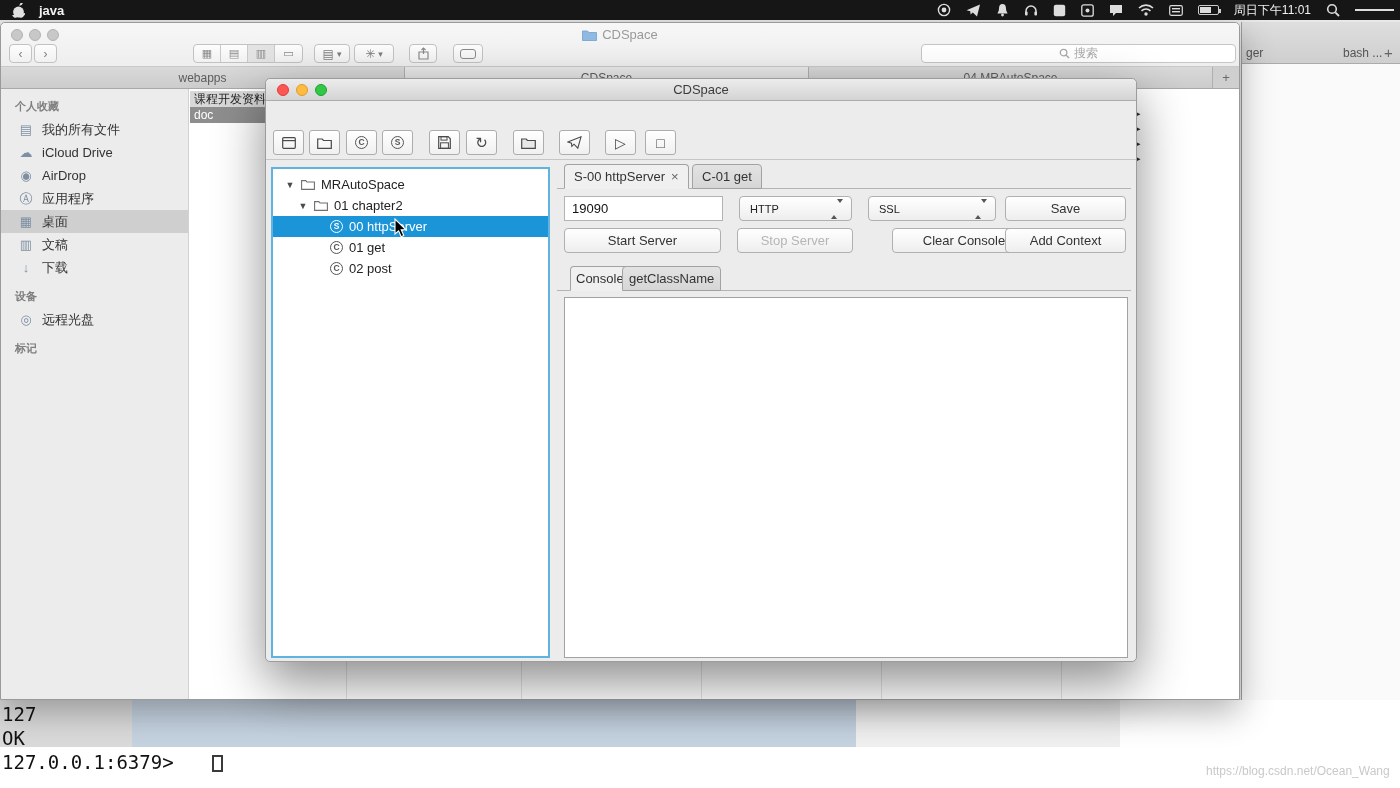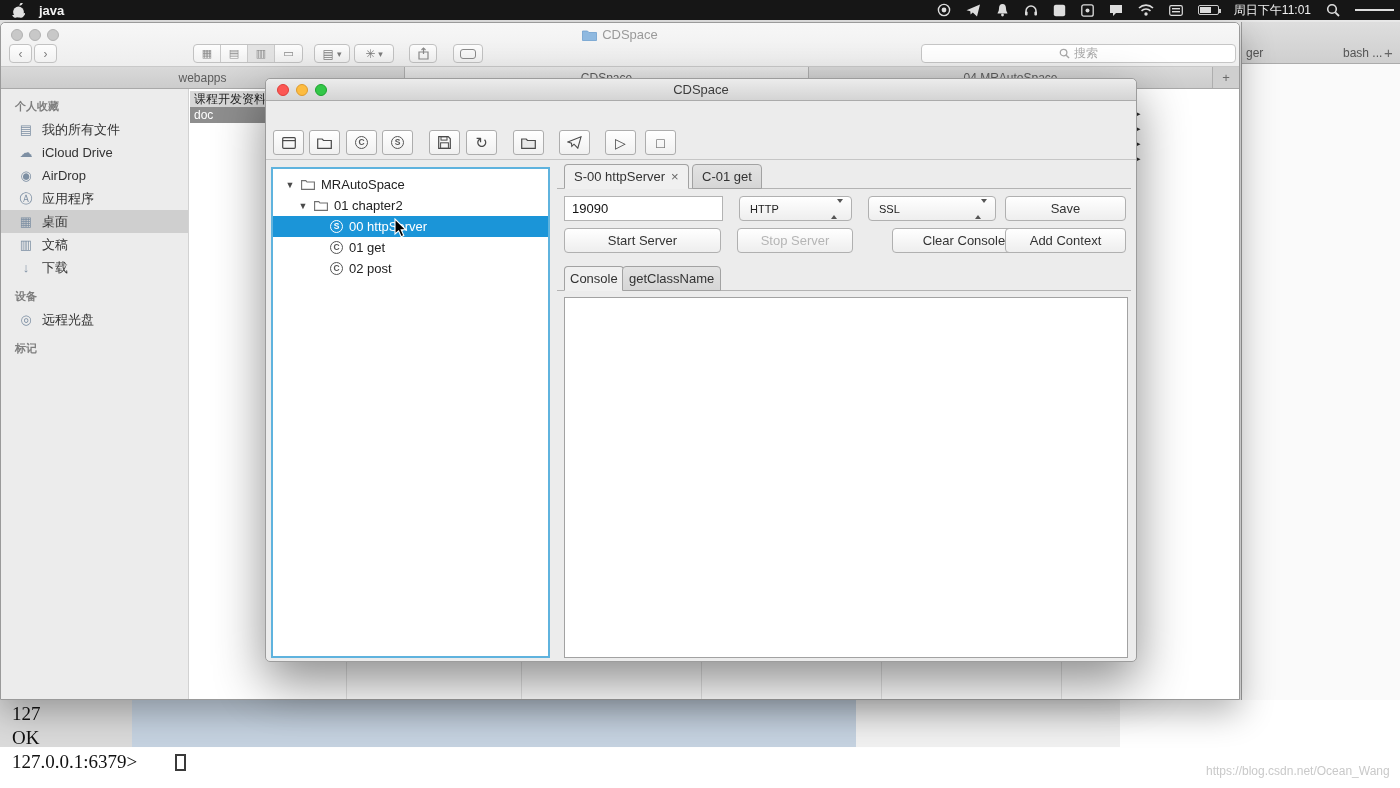--- a/index.html
+++ b/index.html
@@ -108,21 +108,21 @@
 
   .ctab-strip { position:absolute; left:291px; top:187px; width:574px; height:25px; border-bottom:1px solid #b3b3b3; }
   .console { position:absolute; left:298px; top:218px; width:564px; height:361px; background:#fff; border:1px solid #a2a2a2; }
 
   
   .terminal { position:absolute; left:0; top:700px; width:1400px; height:88px; background:#fff; z-index:1;
               font-family:"DejaVu Sans Mono","Liberation Mono",monospace; font-size:19px; color:#111; line-height:24px; }
   .sel-gray { position:absolute; left:0; top:0; width:132px; height:47px; background:#dadada; }
   .sel-blue { position:absolute; left:132px; top:0; width:724px; height:47px; background:#c5d2e0; }
   .sel-light { position:absolute; left:856px; top:0; width:264px; height:47px; background:#f0f0f0; }
-  .tline { position:relative; padding-left:12px;font-family:Liberation Serif, serif; }
+  .tline { position:relative; padding-left:2px; }
   .cursorbox { display:inline-block; width:11px; height:17px; border:2px solid #3a3a3a; vertical-align:-3px; margin-left:38px; }
 
   .watermark { position:absolute; left:1206px; top:764px; font-size:12px; color:#c9c9c9; z-index:55; }
 
   .mouse { position:absolute; left:394px; top:218px; z-index:99; }
   .artifacts { position:absolute; left:1137px; top:106px; z-index:3; color:#2b2b2b; font-size:7px; line-height:15px; }
 </style>
 </head>
 <body>
 
@@ -467,21 +467,21 @@
       <span>Stop Server</span>
     </div>
     <div class="macbtn" style="left:626px; top:149px; width:144px">
       <span>Clear Console</span>
     </div>
     <div class="macbtn" style="left:739px; top:149px; width:121px">
       <span>Add Context</span>
     </div>
 
     <div class="ctab-strip">
-      <span class="etab active" style="left:7px; padding:8px 5px">
+      <span class="etab active" style="left:13px; padding:8px 5px">
         <span>Console</span>
       </span>
       <span class="etab" style="left:65px; padding:0 6px">
         <span>getClassName</span>
       </span>
     </div>
 
     <div class="console"></div>
   </div>
 

